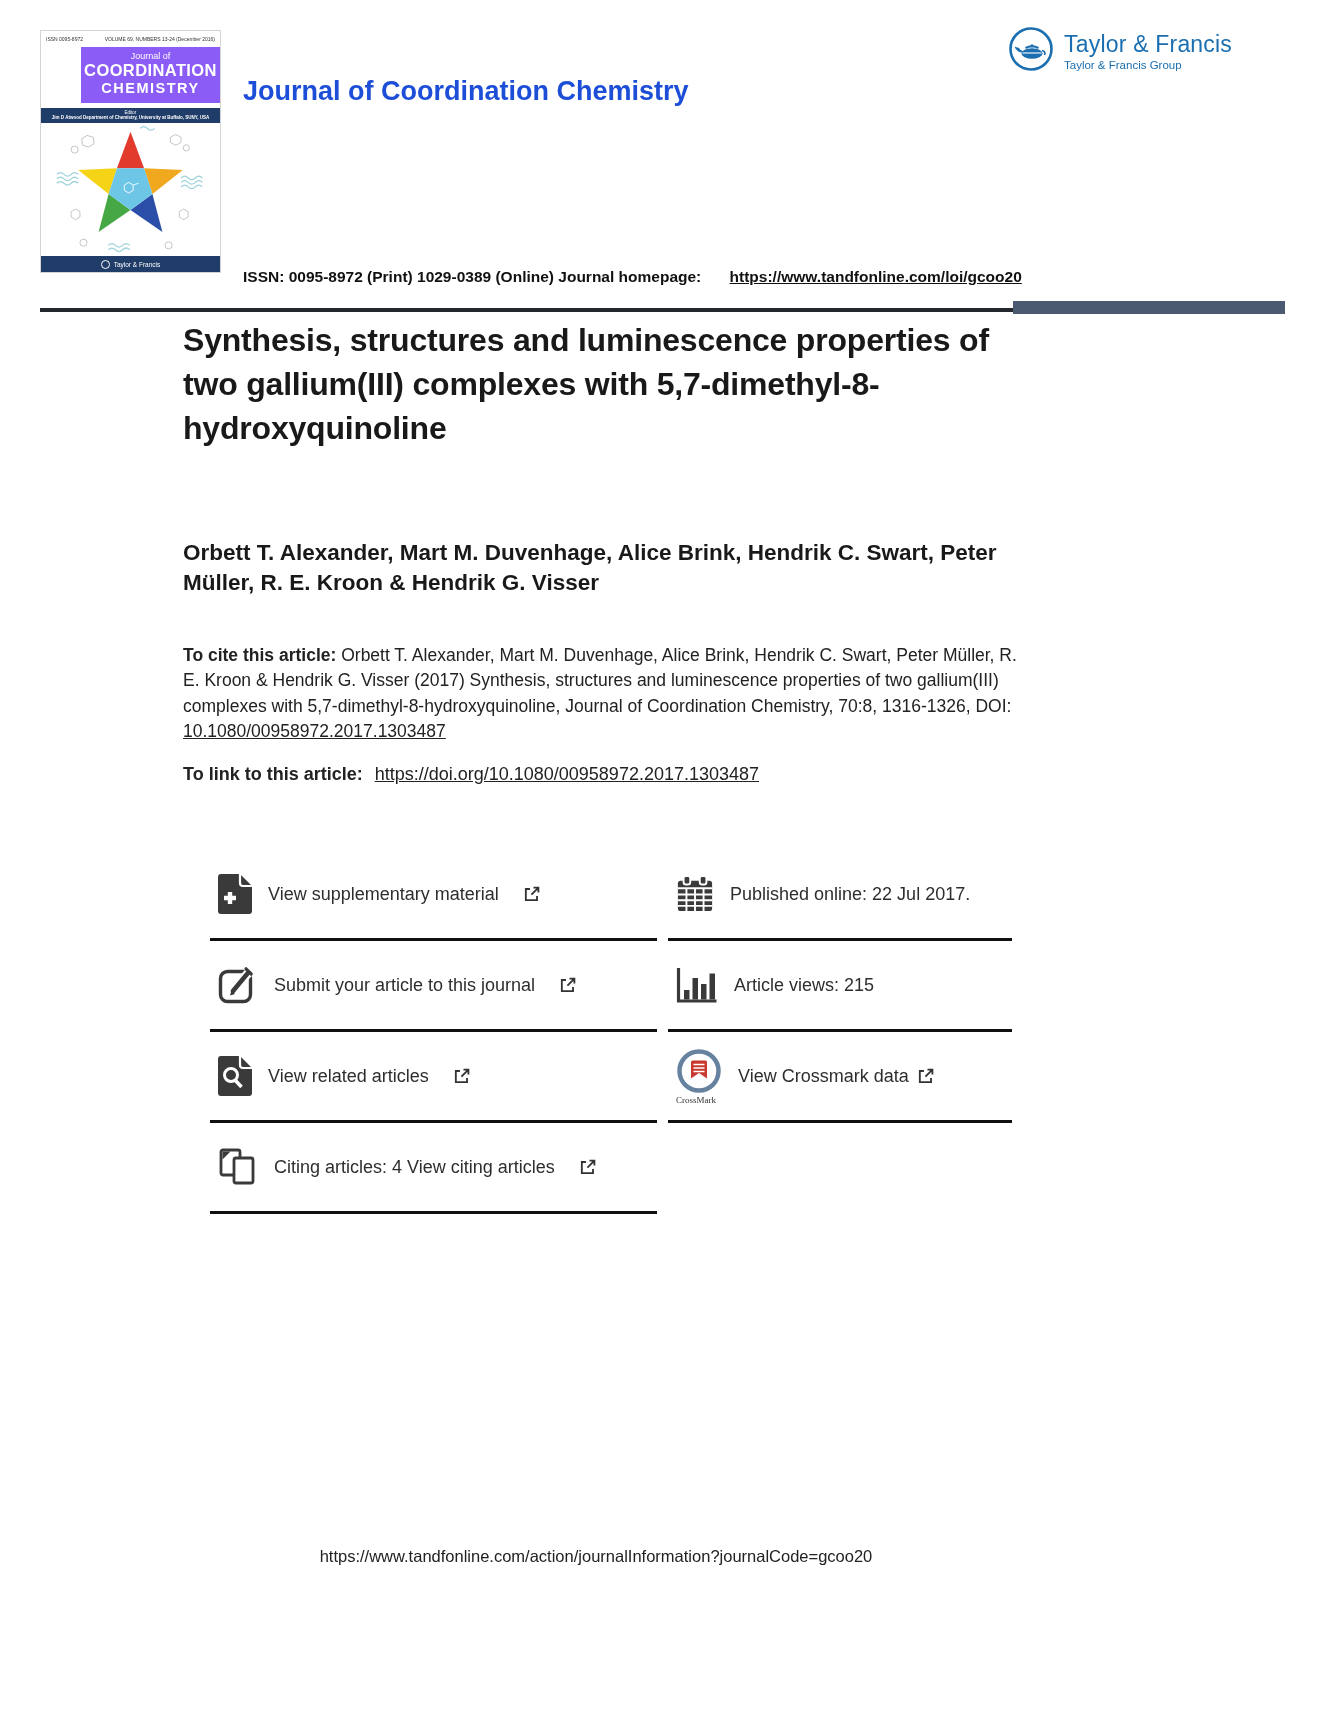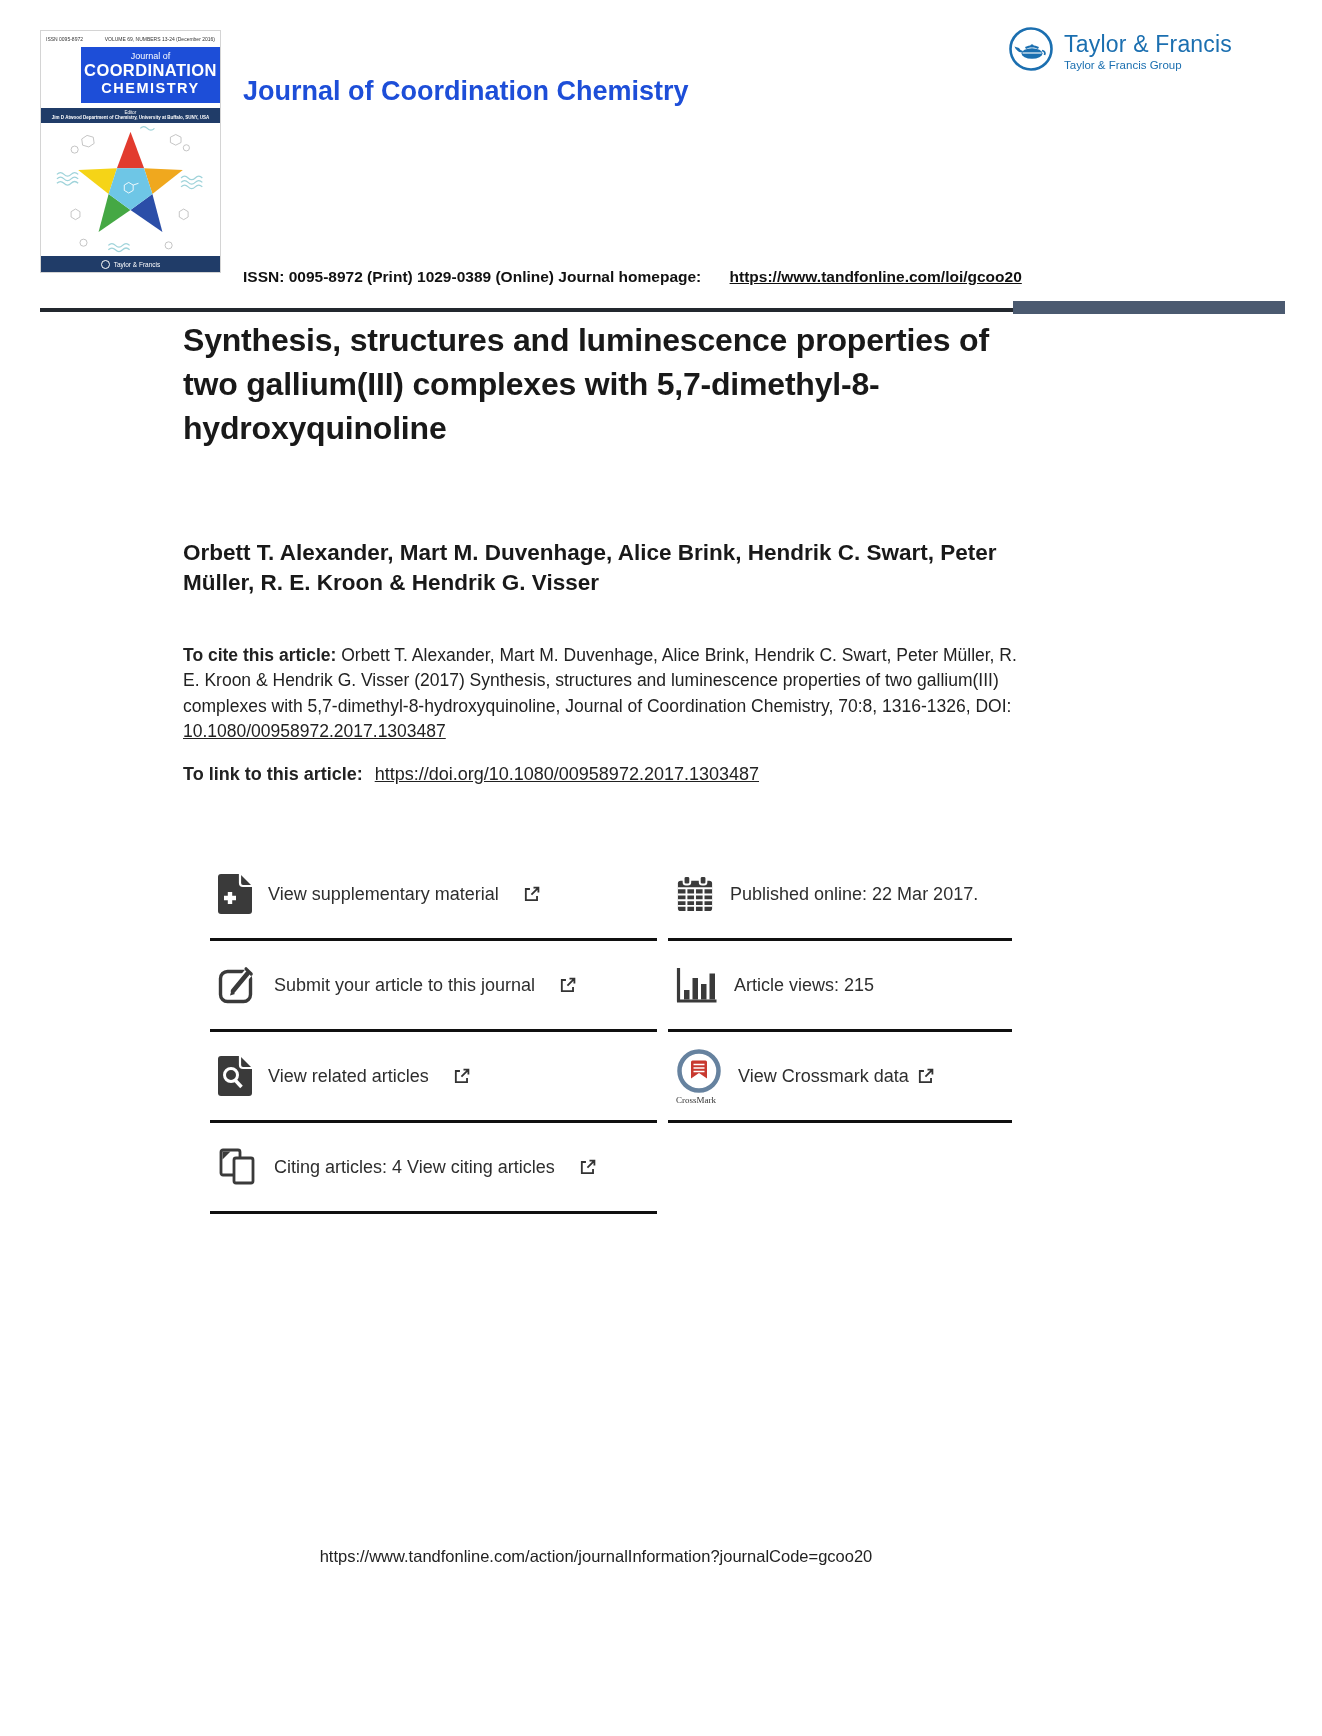--- a/index.html
+++ b/index.html
@@ -16,21 +16,21 @@
   .issn-line { left:243px; top:268px; font-size:15.5px; font-weight:600; color:#111; }
   .issn-line .u { text-decoration:underline;padding-left:24px; }
   .rule-thin  { left:40px;  top:308px; width:973px; height:4px;  background:#23282e; }
   .rule-thick { left:1013px; top:301px; width:272px; height:13px; background:#4b5a70; }
 
   
   .cover { left:40px; top:30px; width:181px; height:243px; background:#fff;
            border:1px solid #d4d4d4; display:flex; flex-direction:column; overflow:hidden; }
   .cover-top { height:16px; display:flex; justify-content:space-between; align-items:center;
                padding:0 5px; font-size:5px; color:#333; flex:0 0 auto; }
-  .cover-mast { background:#1d4ed8; color:#fff; text-align:center; padding:4px 0 7px; flex:0 0 auto;margin-left:40px; }
+  .cover-mast { background:#8b5cf6; color:#fff; text-align:center; padding:4px 0 7px; flex:0 0 auto;margin-left:40px; }
   .cm1 { font-size:9px; }
   .cm2 { font-size:16.5px; font-weight:700; letter-spacing:.4px; }
   .cm3 { font-size:14.5px; font-weight:700; letter-spacing:1.5px; }
   .cover-gap { height:4px; background:#fff; flex:0 0 auto; }
   .cover-editor { background:#203c68; color:#fff; text-align:center; padding:2px 2px 3px;
                   border-top:1px solid #fff; flex:0 0 auto; }
   .ce1 { font-size:4.5px; }
   .ce2 { font-size:4.5px; font-weight:700; }
   .cover-art { flex:1 1 auto; position:relative; background:#fff; }
   .cover-art svg { position:absolute; left:0; top:0; width:100%; height:100%; }
@@ -189,21 +189,21 @@
           <rect x="8" y="1" width="7" height="9" rx="2.5" fill="#3a3a3a" stroke="#fff" stroke-width="2"></rect>
           <rect x="25" y="1" width="7" height="9" rx="2.5" fill="#3a3a3a" stroke="#fff" stroke-width="2"></rect>
           <g stroke="#fff" stroke-width="2" fill="none">
             <path d="M2 14 h36"></path>
             <path d="M11 14 v24 M20 14 v24 M29 14 v24"></path>
             <path d="M2 20.5 h36 M2 26.5 h36 M2 32.5 h36"></path>
           </g>
         </svg>
       </span>
       <span class="lbl">
-          <span>Published online: 22 Mar 2017.</span>
+          <span>Published online: 22 Jul 2017.</span>
         </span>
     </div>
 
     <div class="action">
       <span class="icon-wrap">
         <svg width="40" height="40" viewBox="0 0 40 40">
           <rect x="2.5" y="6.5" width="30" height="30" rx="7" fill="none" stroke="#3a3a3a" stroke-width="3.4"></rect>
           <path d="M14 27 L31.5 6.5" stroke="#fff" stroke-width="9" stroke-linecap="round"></path>
           <path d="M15 26 L29.5 8.5" stroke="#3a3a3a" stroke-width="4.6" stroke-linecap="round"></path>
           <path d="M28 3.8 l5.2 5.2" stroke="#3a3a3a" stroke-width="3.2" stroke-linecap="round"></path>

